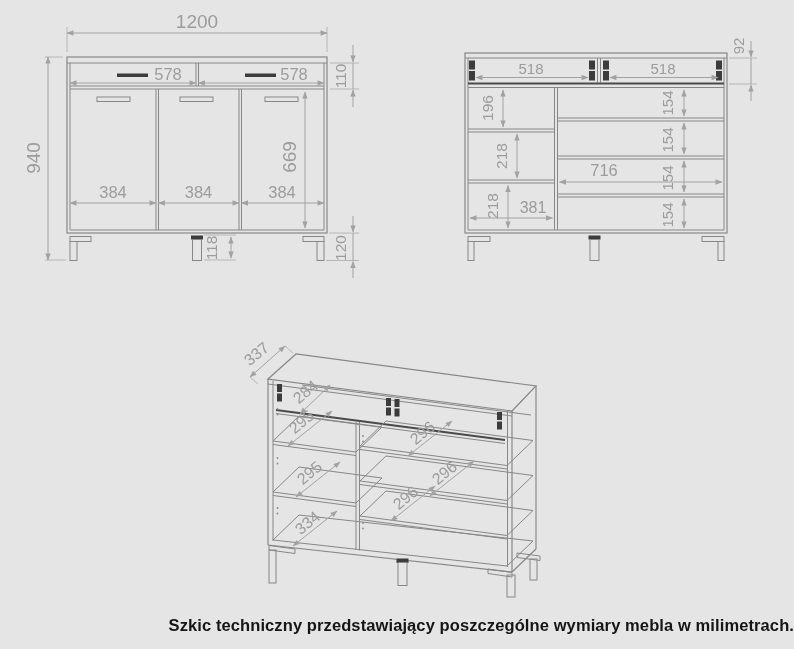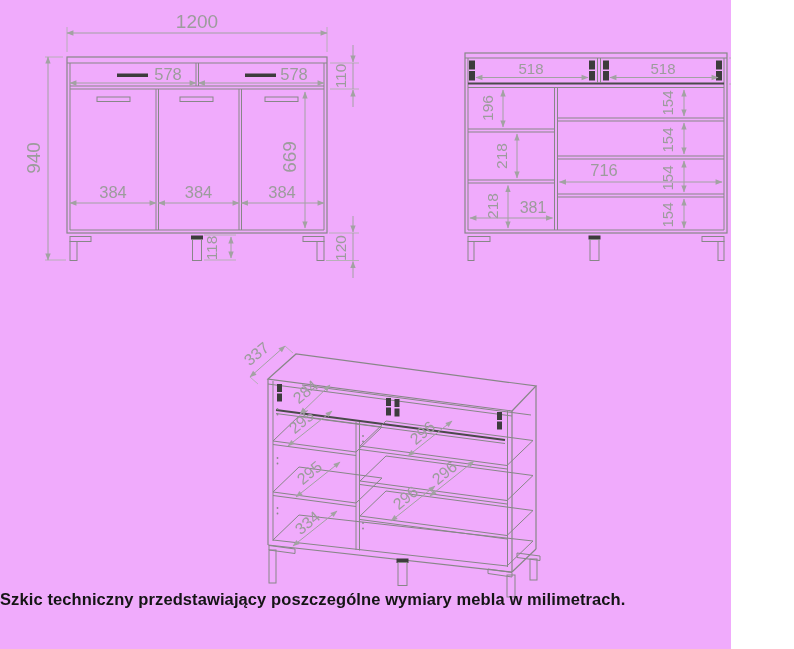--- a/index.html
+++ b/index.html
@@ -1,29 +1,29 @@
 <!DOCTYPE html>
 <html><head>
 <meta charset="utf-8">
 <style>
   html,body{margin:0;padding:0;background:#ffffff;}
-  .stage{position:relative;width:731px;height:649px;background:#f0abfc;overflow:hidden;
+  .stage{position:relative;width:794px;height:649px;background:#e5e5e5;overflow:hidden;
          font-family:"Liberation Sans",sans-serif;}
   svg{position:absolute;left:0;top:0;}
   
   .o{stroke:#878787;stroke-width:1;fill:none;}
   .o2{stroke:#878787;stroke-width:1.2;fill:none;}
   .tk{stroke:#4a4a4a;stroke-width:2.2;fill:none;}
   .od{fill:#3c3c3c;stroke:none;}
   
   .d{stroke:#a2a2a2;stroke-width:1;fill:none;}
   .x{stroke:#b0b0b0;stroke-width:0.9;fill:none;}
   .dt{fill:#9c9c9c;font-family:"Liberation Sans",sans-serif;}
   .dot{fill:#8a8a8a;stroke:none;}
-  .caption{position:absolute;top:590px;left:0;width:794px;text-align:left;
+  .caption{position:absolute;top:616px;left:0;width:794px;text-align:right;
            color:#151515;font-size:16.5px;font-weight:600;letter-spacing:0.1px;}
 </style>
 </head>
 <body>
 
 <div class="stage">
 <svg width="794" height="600" viewBox="0 0 794 600">
   <defs>
     <marker id="arr" viewBox="0 0 10 10" refX="9.2" refY="5" markerWidth="9" markerHeight="7" orient="auto-start-reverse">
       <path d="M0,1.2 L10,5 L0,8.8 Z" fill="#a2a2a2"></path>

